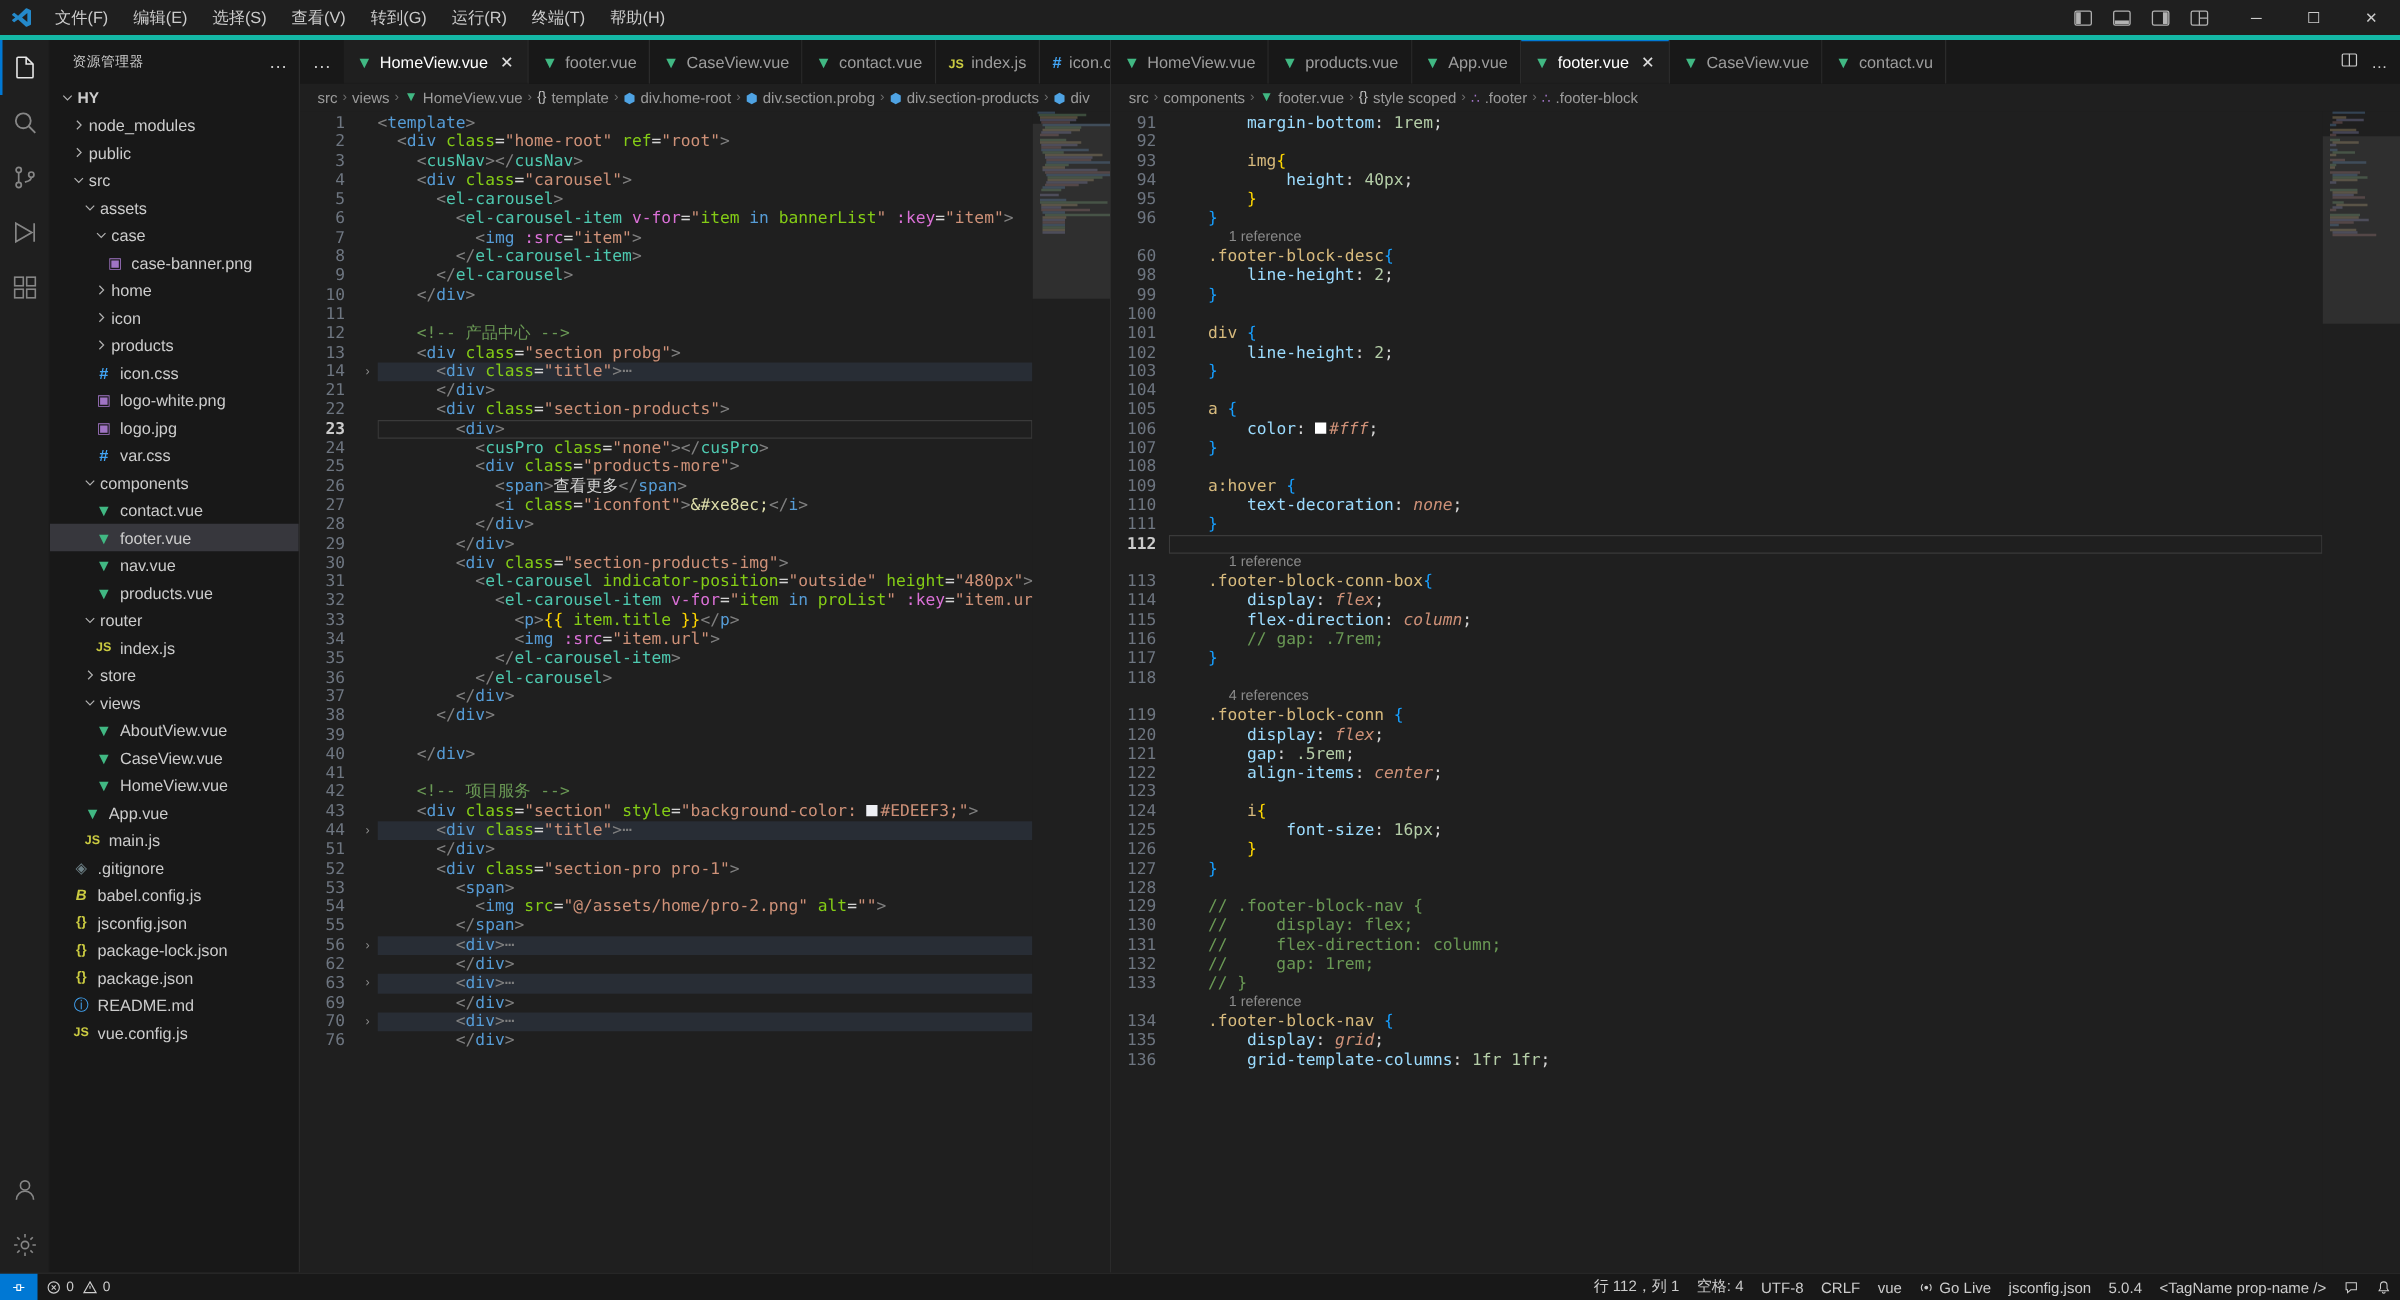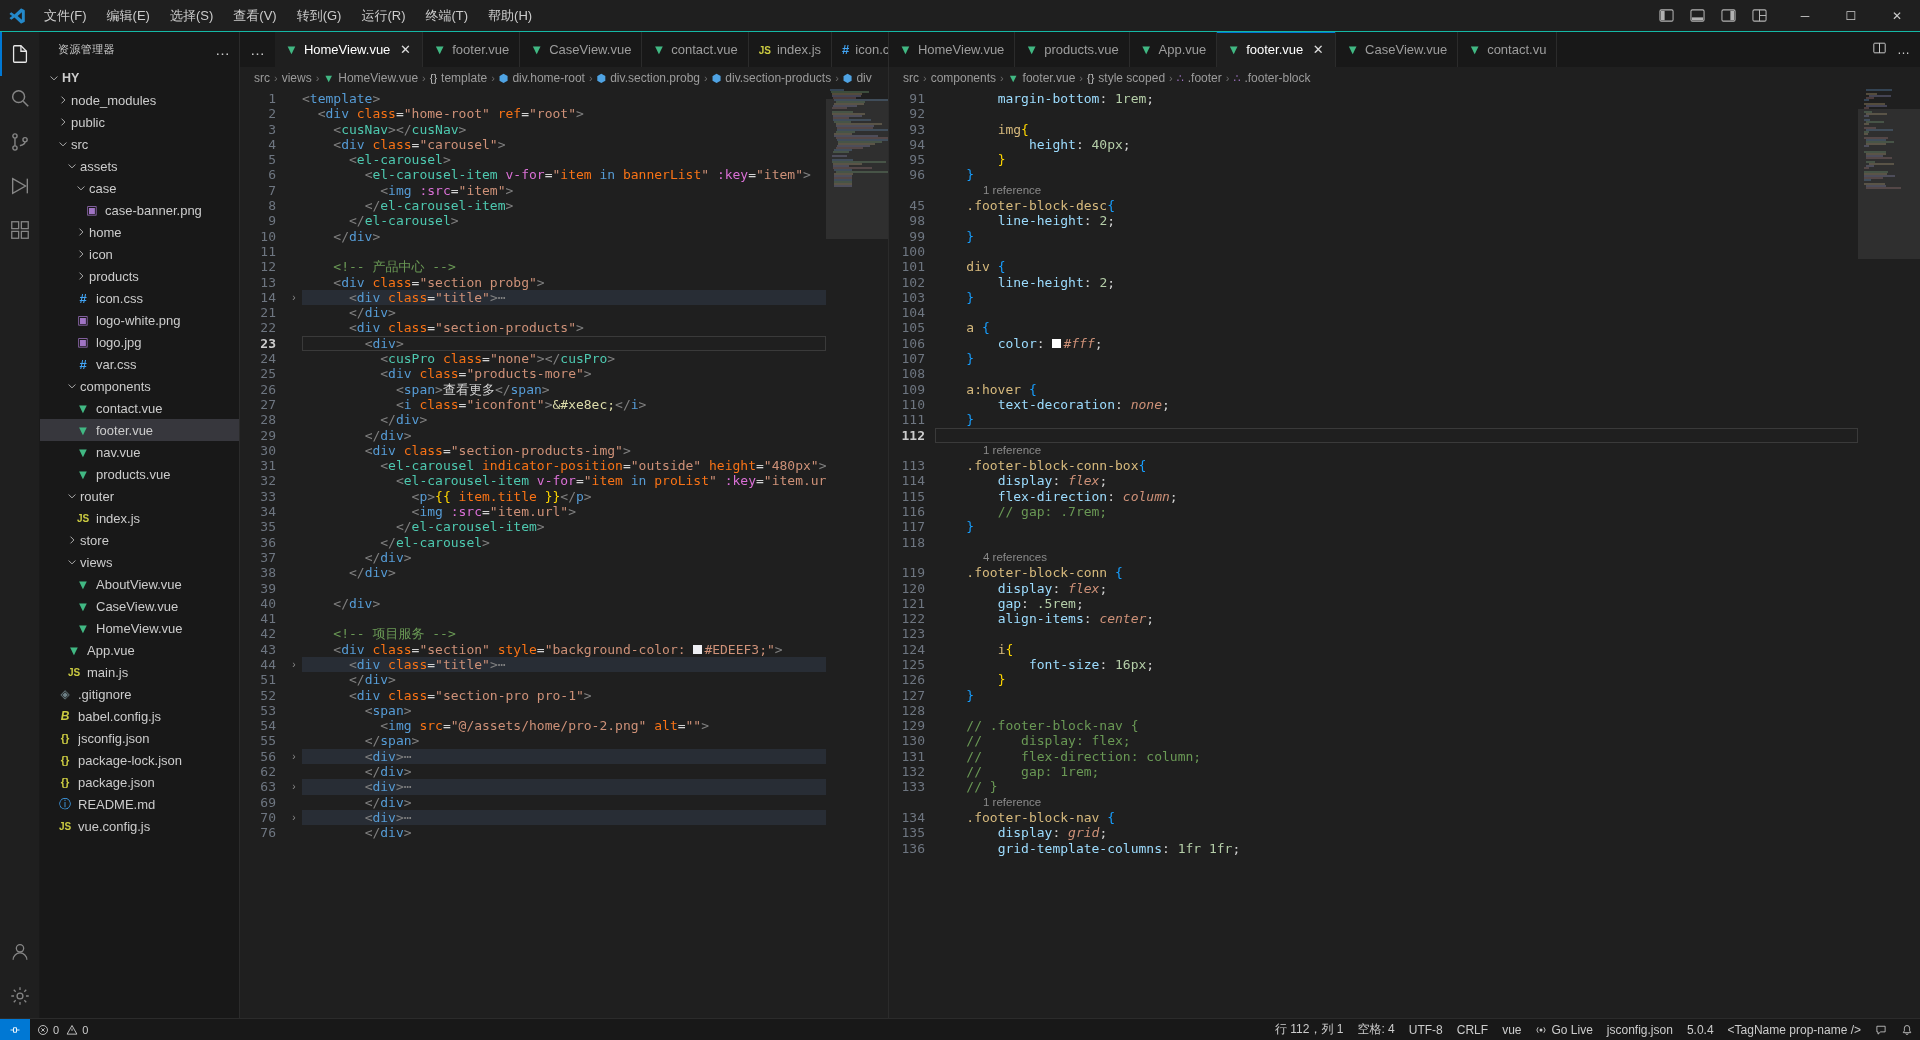--- a/index.html
+++ b/index.html
@@ -8,21 +8,21 @@
     background:#1e1e1e; color:#cccccc;
     font-family:"Liberation Sans", sans-serif;
     font-size:13px;
     -webkit-font-smoothing:antialiased;
   }
   .app { display:flex; flex-direction:column; width:1920px; height:1040px; }
 
   
   .titlebar {
     height:32px; background:#1f1f1f; display:flex; align-items:center;
-    flex:0 0 32px; border-bottom:1px solid #14b8a6; position:relative;
+    flex:0 0 32px; border-bottom:4px solid #14b8a6; position:relative;
   }
   .vs-logo { width:34px; display:flex; align-items:center; justify-content:center; }
   .vs-logo svg { width:18px; height:18px; }
   .menu { display:flex; align-items:center; gap:0px; }
   .menu-item {
     padding:4px 10px; font-size:13px; color:#cccccc; white-space:nowrap;
     cursor:default;
   }
   .title-center {
     position:absolute; left:0; right:0; text-align:center;
@@ -154,21 +154,21 @@
   .ln.curline { background:transparent; outline:1px solid #3a3a3a; outline-offset:-1px;}
   .minimap {
     flex:0 0 62px; background:#1f1f1f; position:relative; overflow:hidden;
   }
   .mm-line { height:2px; margin-left:4px; opacity:.5; }
   .mm-slider { position:absolute; left:0; right:0; background:rgba(121,121,121,.18); }
 
   
   .t-tag   { color:#569cd6; }
   .t-name  { color:#4ec9b0; }
-  .t-attr  { color:#f97316; }
+  .t-attr  { color:#84cc16; }
   .t-str   { color:#ce9178; }
   .t-punc  { color:#808080; }
   .t-cmt   { color:#6a9955;text-align:center; }
   .t-brack { color:#da70d6; }
   .t-prop  { color:#9cdcfe; }
   .t-sel   { color:#d7ba7d; }
   .t-val   { color:#ce9178;font-style:italic; }
   .t-num   { color:#b5cea8; }
   .t-curly { color:#ffd700; }
   .t-curly3{ color:#179fff; }
@@ -839,21 +839,21 @@
           </div>
         <div class="codewrap">
           <div class="gutter" id="gut-right" style="min-width: 46px;">
               <div class="gl">91</div>
               <div class="gl">92</div>
               <div class="gl">93</div>
               <div class="gl">94</div>
               <div class="gl">95</div>
               <div class="gl">96</div>
               <div class="gl"></div>
-              <div class="gl">45</div>
+              <div class="gl">60</div>
               <div class="gl">98</div>
               <div class="gl">99</div>
               <div class="gl">100</div>
               <div class="gl">101</div>
               <div class="gl">102</div>
               <div class="gl">103</div>
               <div class="gl">104</div>
               <div class="gl">105</div>
               <div class="gl">106</div>
               <div class="gl">107</div>

